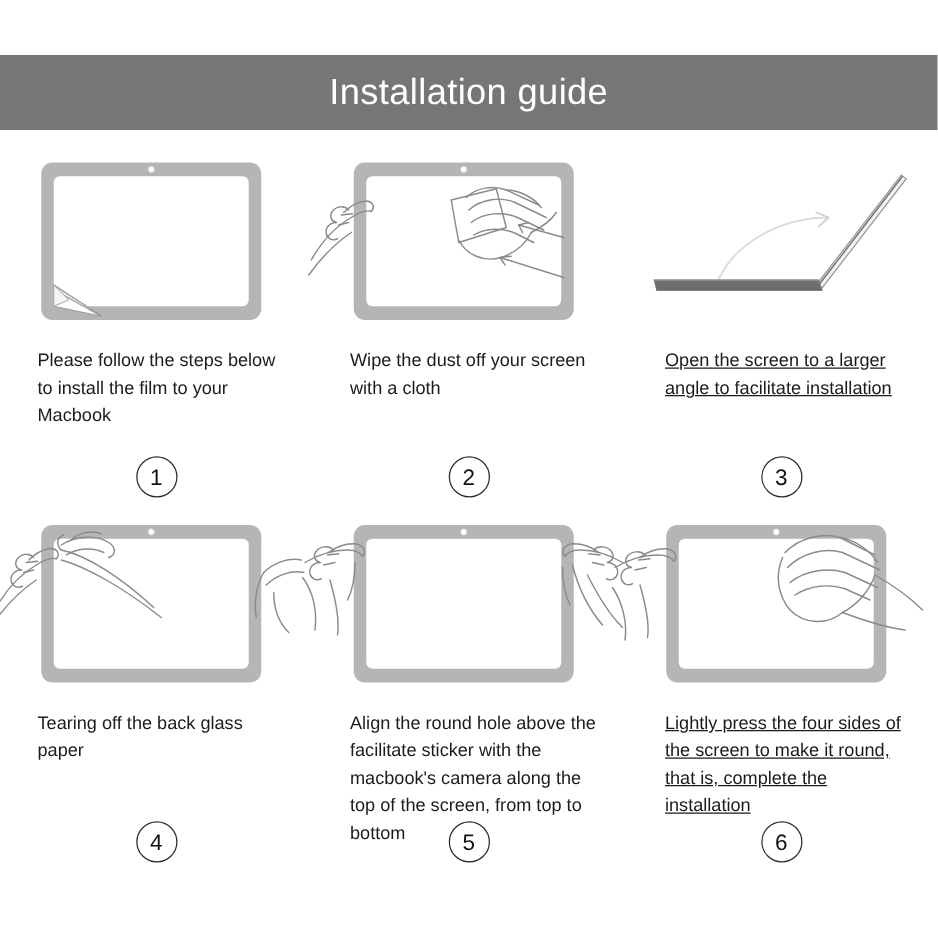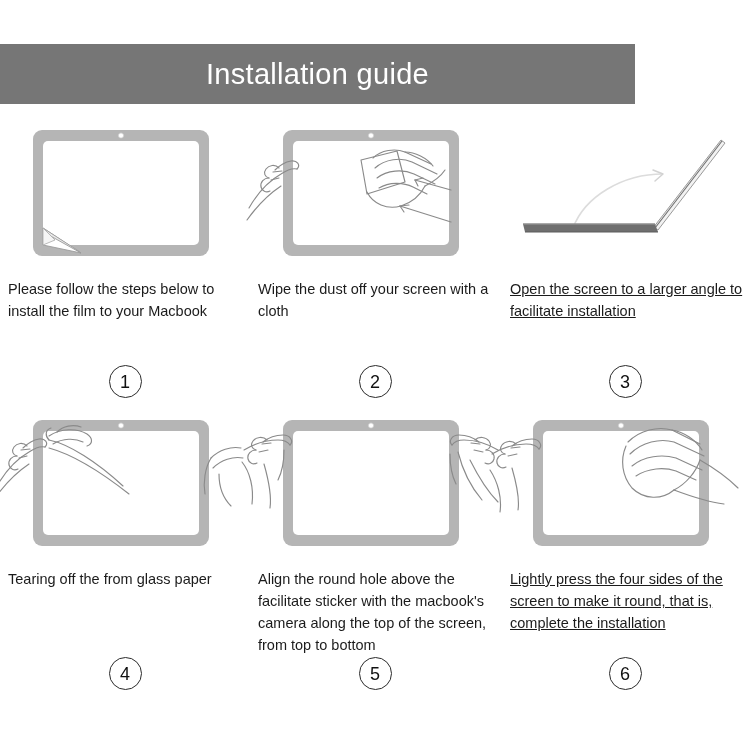--- a/index.html
+++ b/index.html
@@ -14,21 +14,21 @@
     width:750px;height:750px;
     position:relative;
     box-sizing:border-box;
     background:#fff;
   }
 
   
   .header{
     position:absolute;
     left:0;top:44px;
-    width:635px;height:60px;
+    width:750px;height:60px;
     background:#767676;
     display:flex;align-items:center;justify-content:center;
   }
   .header-title{
     color:#ffffff;
     font-size:29px;
     font-weight:400;
     letter-spacing:0.3px;
     line-height:1;
   }
@@ -38,21 +38,21 @@
     position:absolute;
     left:0;top:124px;
     width:750px;
     display:grid;
     grid-template-columns:250px 250px 250px;
     grid-template-rows:290px 300px;
   }
   .cell{
     position:relative;
     box-sizing:border-box;
-    padding:0 0;
+    padding:0 22px;
   }
 
   
   .art{
     position:relative;
     height:140px;
     width:100%;
   }
   .art svg{
     position:absolute;
@@ -218,21 +218,21 @@
             <path d="M48 30 C 58 24, 70 24, 78 28"></path>
             <path d="M44 26 C 40 22, 40 16, 46 14"></path>
 
             <path d="M206 44 C 214 36, 226 32, 236 34"></path>
             <path d="M208 54 C 216 46, 228 42, 238 44"></path>
             <path d="M206 44 C 200 54, 198 68, 200 80"></path>
             <path d="M214 60 C 214 72, 218 84, 226 92"></path>
           </g>
         </svg>
       </div>
-      <div class="caption">Tearing off the from glass paper</div>
+      <div class="caption">Tearing off the back glass paper</div>
       <div class="step">
         <div class="step-circle">4</div>
       </div>
     </div>
 
     <div class="cell cell-5">
       <div class="art">
         <svg width="250" height="135" viewBox="0 0 250 135">
           <rect x="33" y="6" width="176" height="126" rx="9" ry="9" fill="#b5b5b5"></rect>
           <rect x="43" y="17" width="156" height="104" rx="5" ry="5" fill="#ffffff"></rect>

